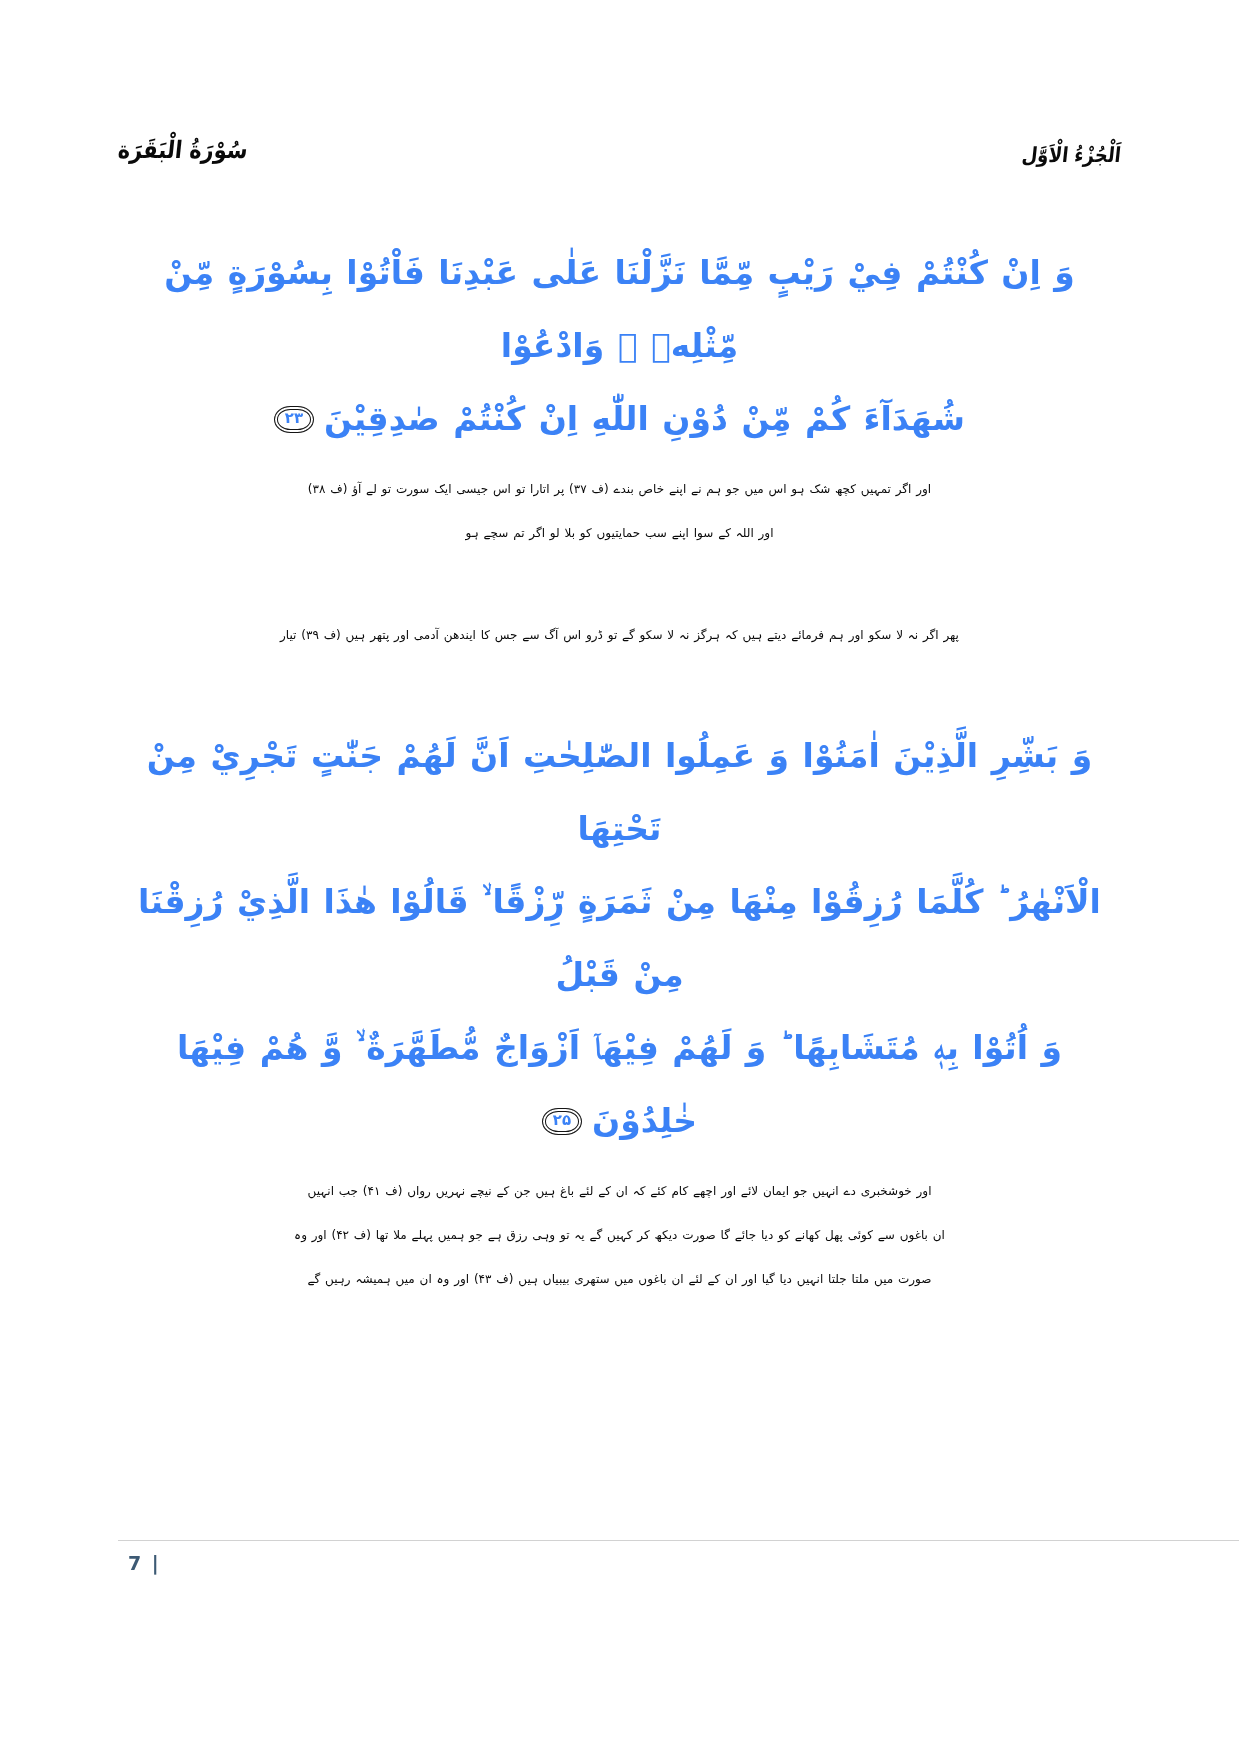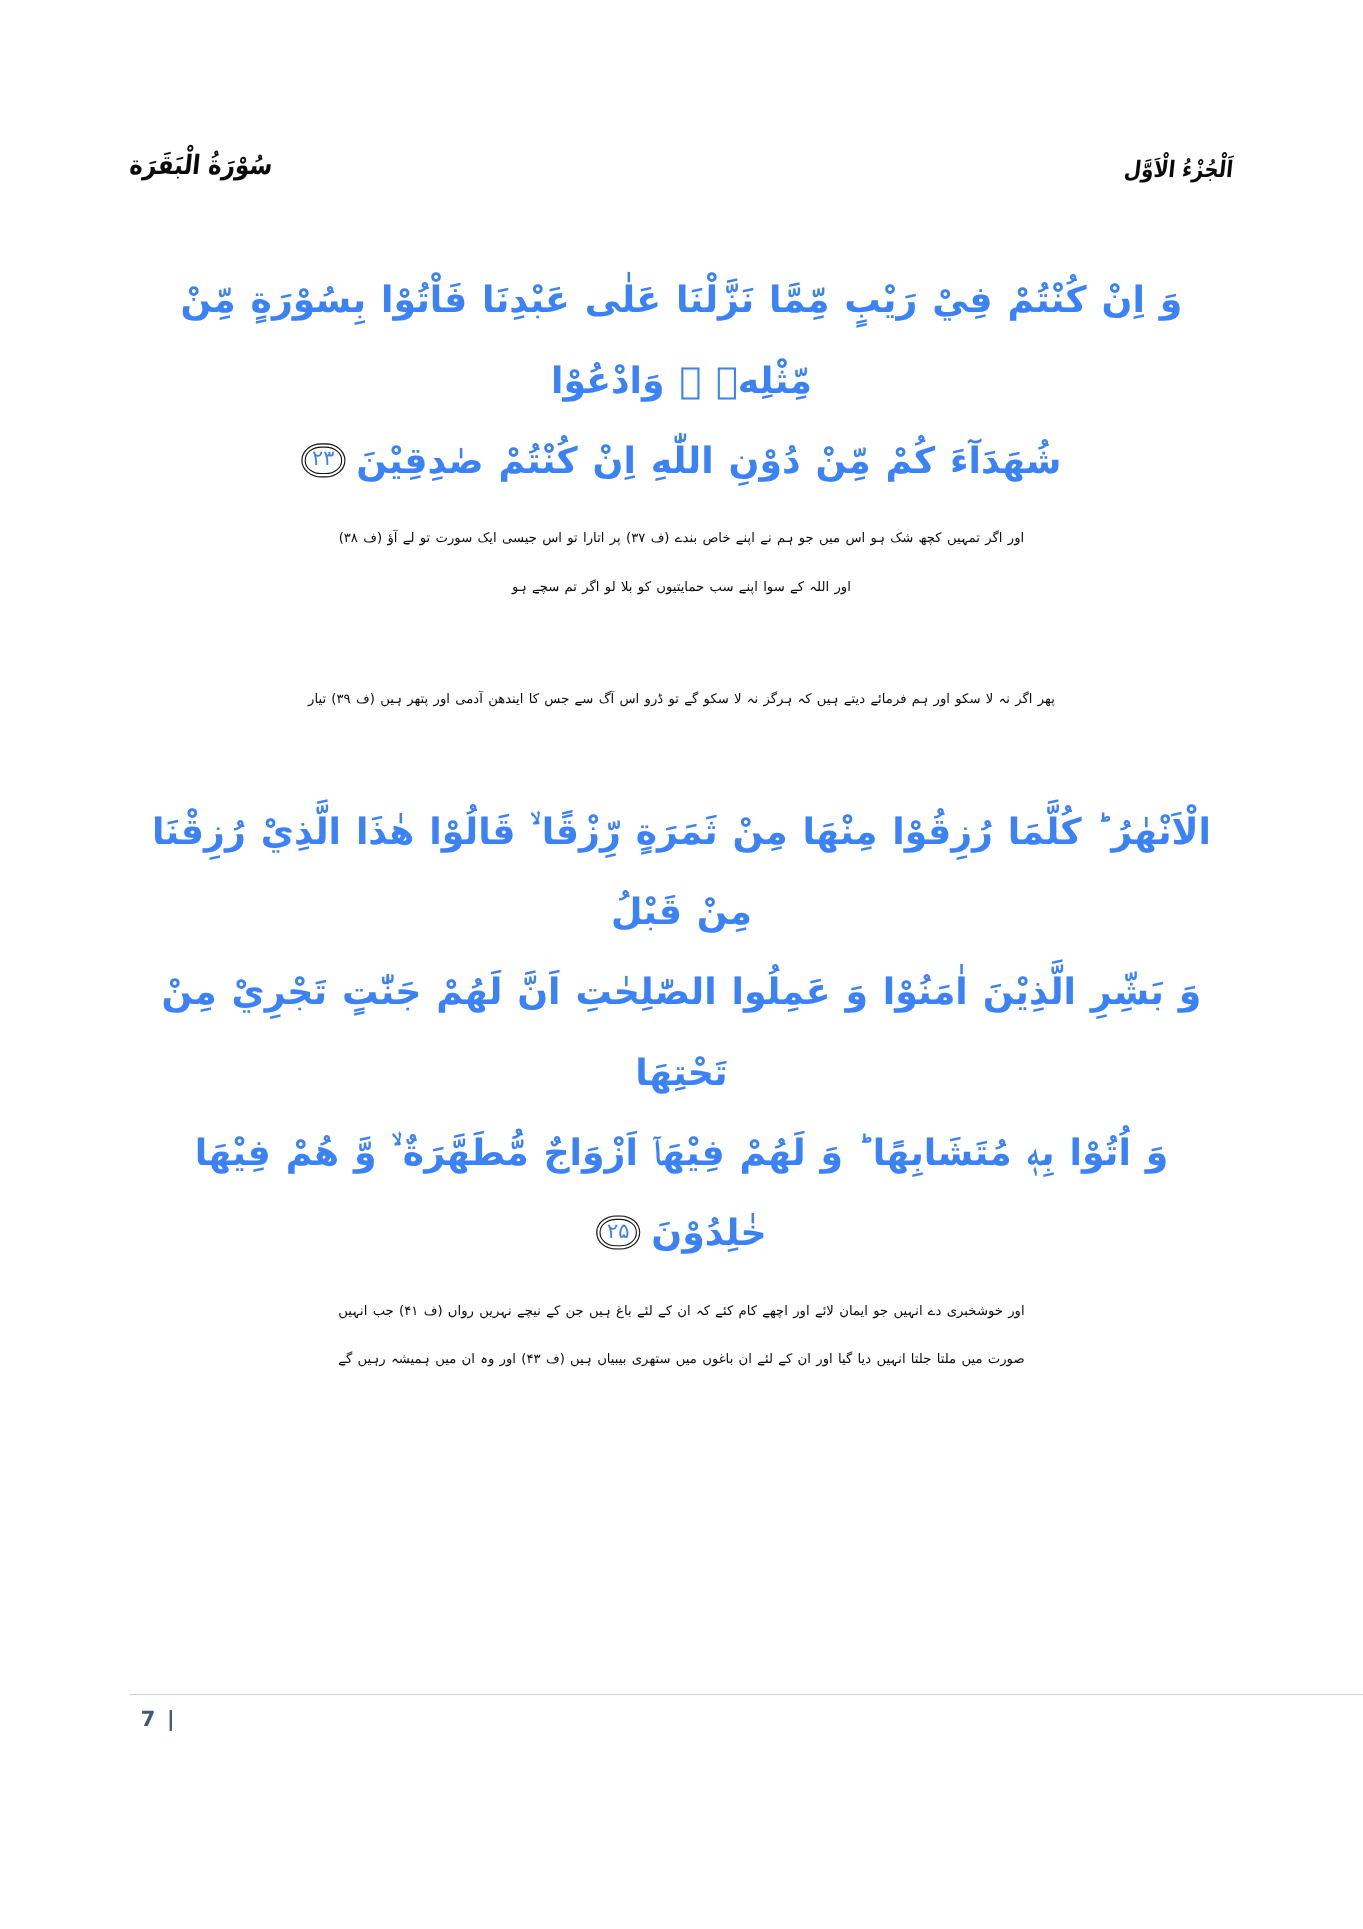--- a/index.html
+++ b/index.html
@@ -26,21 +26,21 @@
   .verse{ text-align:center; direction:rtl; }
   .arabic-line{
     display:block;
     font-size:33px; font-weight:bold; color:#3b82f6;
     line-height:73px;
     word-spacing:2px;
   }
   .ayah{
     display:inline-block; direction:rtl;
     min-width:40px; padding:4px 8px 6px;
-    font-size:19px; font-weight:normal; line-height:1;
+    font-size:15px; font-weight:bold; line-height:1;
     border:1.5px solid #151515; border-radius:18px / 15px;
     box-shadow: inset 0 0 0 2px #ffffff, inset 0 0 0 3px #151515;
     vertical-align:7px; margin-right:10px;text-align:center;
   }
   .urdu{ text-align:center; direction:rtl; margin-top:12px; }
   .urdu-line{
     display:block;
     font-size:12px; color:#0a0a0a;
     line-height:44px;
     word-spacing:1px;
@@ -81,25 +81,26 @@
     </div>
   </section>
 
   <section class="verse v2">
     <div class="urdu">
       <span class="urdu-line">پھر اگر نہ لا سکو اور ہم فرمائے دیتے ہیں کہ ہرگز نہ لا سکو گے تو ڈرو اس آگ سے جس کا ایندھن آدمی اور پتھر ہیں (ف ۳۹) تیار</span>
     </div>
   </section>
 
   <section class="verse v3">
+    <span class="arabic-line">وَ بَشِّرِ الَّذِيْنَ اٰمَنُوْا وَ عَمِلُوا الصّٰلِحٰتِ اَنَّ لَهُمْ جَنّٰتٍ تَجْرِيْ مِنْ تَحْتِهَا</span>
     <span class="arabic-line">الْاَنْهٰرُ ؕ كُلَّمَا رُزِقُوْا مِنْهَا مِنْ ثَمَرَةٍ رِّزْقًا ۙ قَالُوْا هٰذَا الَّذِيْ رُزِقْنَا مِنْ قَبْلُ</span>
-    <span class="arabic-line">وَ بَشِّرِ الَّذِيْنَ اٰمَنُوْا وَ عَمِلُوا الصّٰلِحٰتِ اَنَّ لَهُمْ جَنّٰتٍ تَجْرِيْ مِنْ تَحْتِهَا</span>
     <span class="arabic-line"><span>وَ اُتُوْا بِهٖ مُتَشَابِهًا ؕ وَ لَهُمْ فِيْهَاۤ اَزْوَاجٌ مُّطَهَّرَةٌ ۙ وَّ هُمْ فِيْهَا خٰلِدُوْنَ</span><span class="ayah">۲۵</span></span>
     <div class="urdu">
       <span class="urdu-line">اور خوشخبری دے انہیں جو ایمان لائے اور اچھے کام کئے کہ ان کے لئے باغ ہیں جن کے نیچے نہریں رواں (ف ۴۱) جب انہیں</span>
+      <span class="urdu-line">ان باغوں سے کوئی پھل کھانے کو دیا جائے گا صورت دیکھ کر کہیں گے یہ تو وہی رزق ہے جو ہمیں پہلے ملا تھا (ف ۴۲) اور وہ</span>
       <span class="urdu-line">صورت میں ملتا جلتا انہیں دیا گیا اور ان کے لئے ان باغوں میں ستھری بیبیاں ہیں (ف ۴۳) اور وہ ان میں ہمیشہ رہیں گے</span>
 
     </div>
   </section>
 
   <div class="footer-rule"></div>
   <div class="pageno"><span>7</span> <span>|</span></div>
 
 </div>
 

